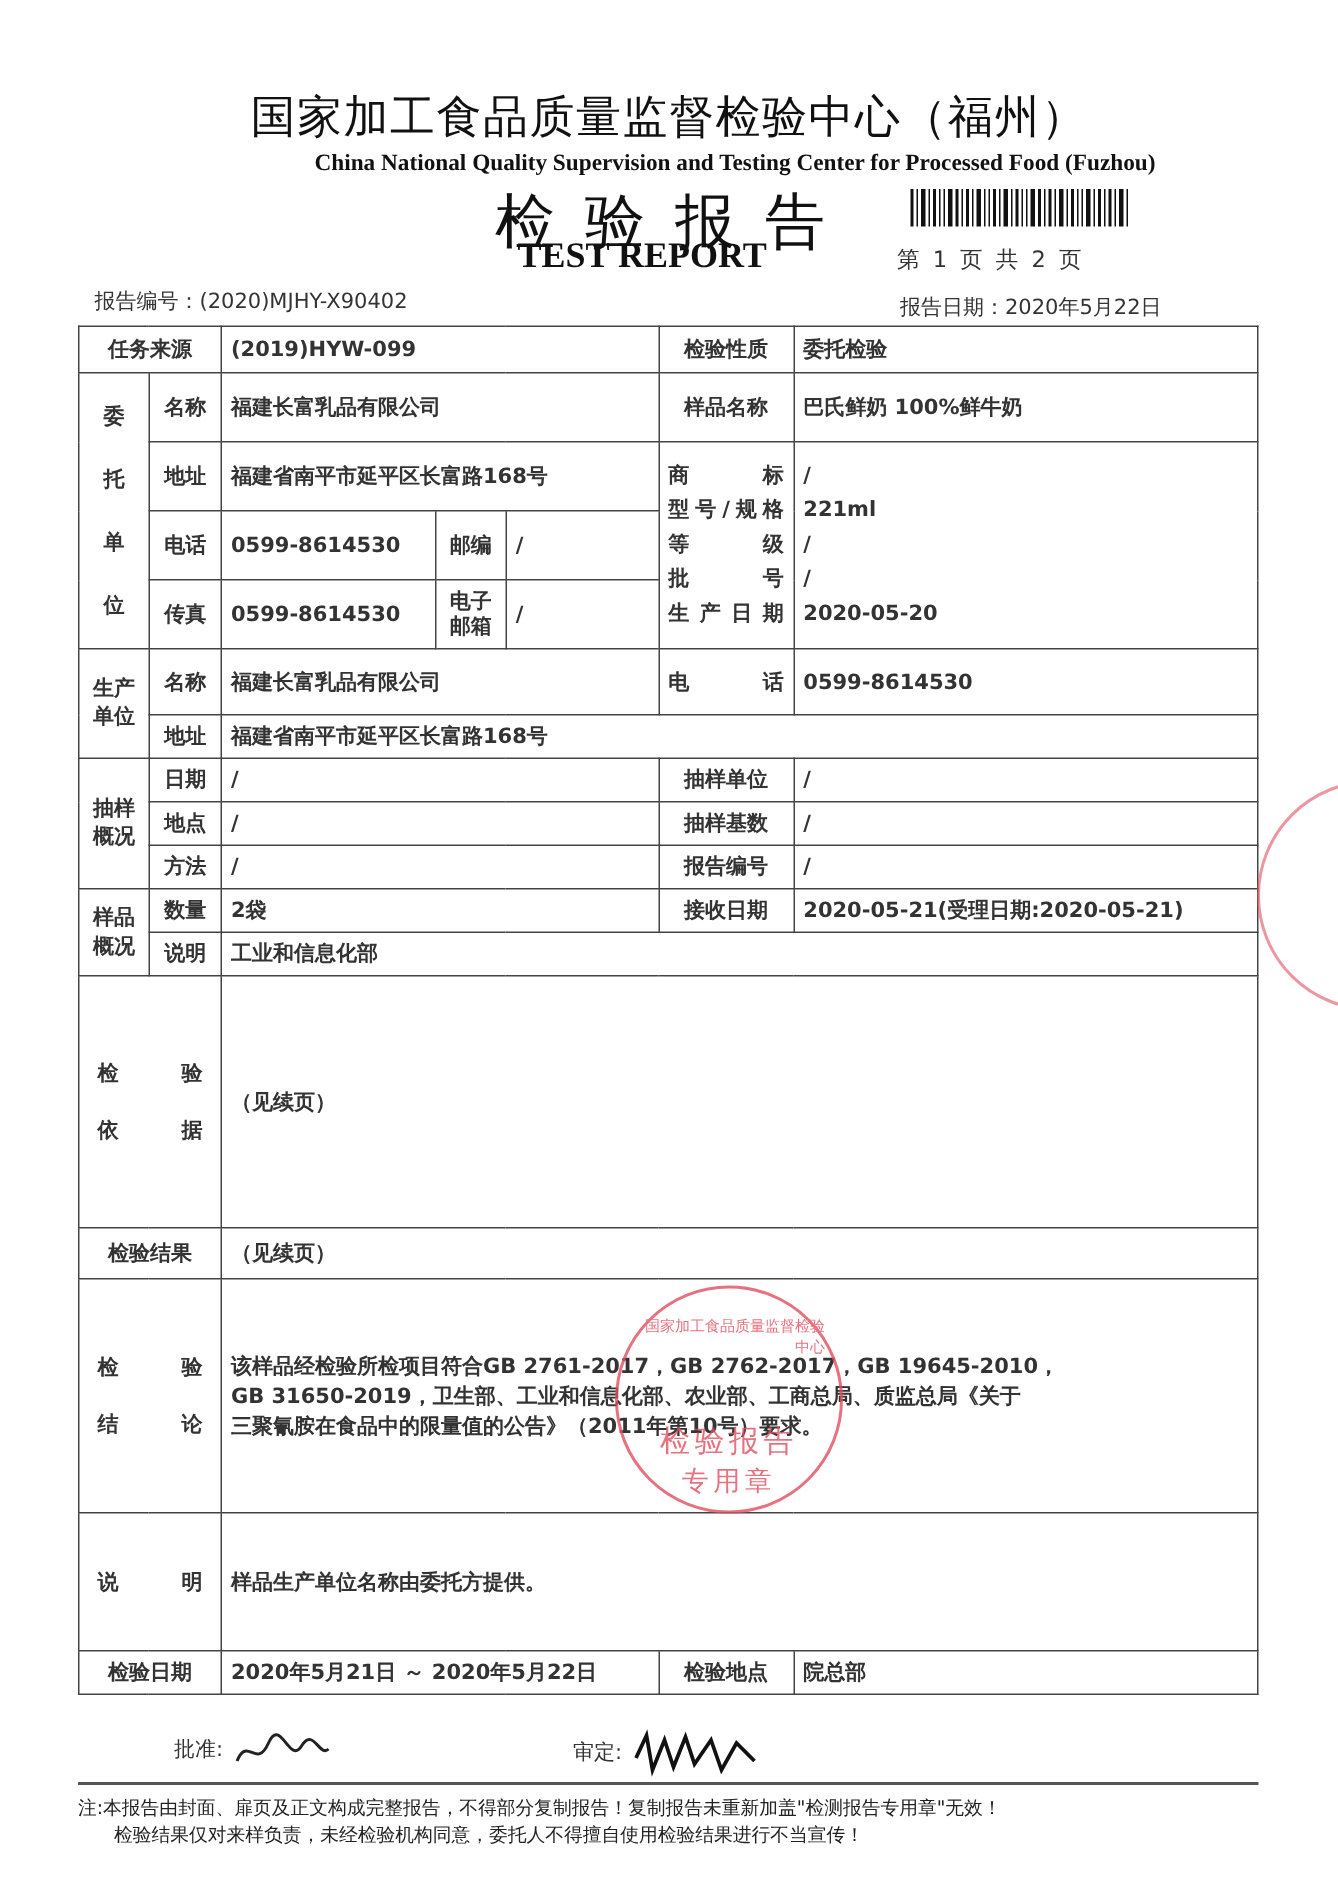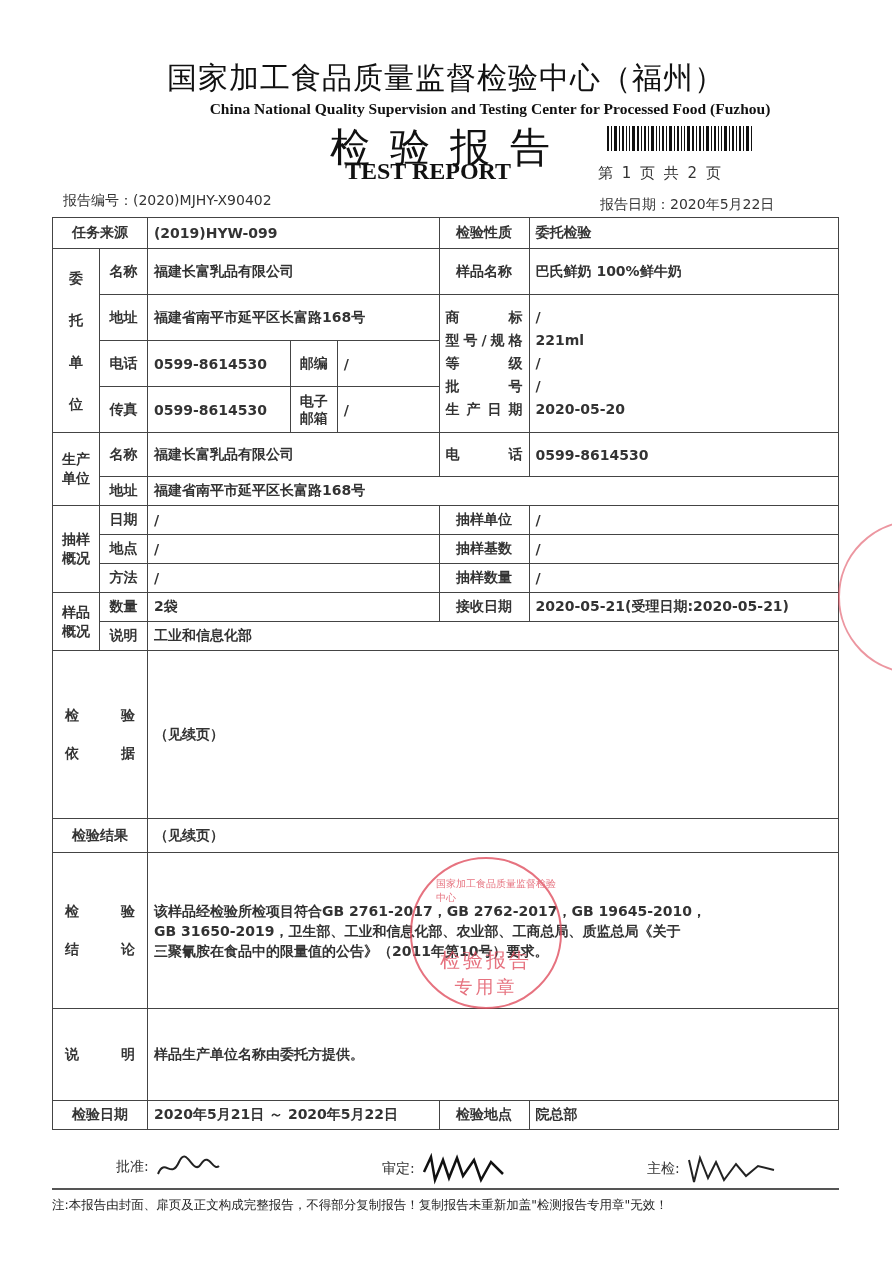--- a/index.html
+++ b/index.html
@@ -179,21 +179,21 @@
   </tr>
   <tr style="height:28px">
     <td class="lbl">地点</td>
     <td colspan="3">/</td>
     <td class="lbl">抽样基数</td>
     <td>/</td>
   </tr>
   <tr style="height:28px">
     <td class="lbl">方法</td>
     <td colspan="3">/</td>
-    <td class="lbl">抽样数量</td>
+    <td class="lbl">报告编号</td>
     <td>/</td>
   </tr>
   <tr style="height:28px">
     <td rowspan="2" class="lbl" style="line-height:19px">
       <div>样品</div>
       <div>概况</div>
     </td>
     <td class="lbl">数量</td>
     <td colspan="3">2袋</td>
     <td class="lbl">接收日期</td>
@@ -249,44 +249,39 @@
   <tr style="height:28px">
     <td colspan="2" class="lbl">检验日期</td>
     <td colspan="3">2020年5月21日 ～ 2020年5月22日</td>
     <td class="lbl">检验地点</td>
     <td>院总部</td>
   </tr>
 </tbody>
   </table>
 
 <div class="abs stamp" style="left:410px;top:857px;width:148px;height:148px;opacity:0.8;">
-  <div style="position:absolute;left:24px;top:18px;width:128px;text-align:left;font-size:10px;">国家加工食品质量监督检验中心</div>
+  <div style="position:absolute;left:10px;top:18px;width:128px;text-align:right;font-size:10px;">国家加工食品质量监督检验中心</div>
   <div style="position:absolute;left:0;top:88px;width:148px;text-align:center;font-size:20px;letter-spacing:3px;">检验报告</div>
   <div style="position:absolute;left:0;top:116px;width:148px;text-align:center;font-size:18px;letter-spacing:3px;">专用章</div>
 </div>
 
 <div class="abs stamp" style="left:838px;top:520px;width:150px;height:150px;opacity:0.6;"></div>
 
 <div class="abs sig-row">
   <div class="sig" style="left:64px">
     <span>批准:</span>
     <svg width="70" height="30">
         <path d="M5 22 C12 5, 18 28, 26 10 S 40 25, 48 12 S 60 20, 66 14" stroke="#222" stroke-width="2" fill="none"></path>
       </svg>
   </div>
   <div class="sig" style="left:330px">
     <span>审定:</span>
     <svg width="90" height="34">
         <path d="M5 20 L12 5 L16 28 L24 8 L30 26 L38 6 L44 24 L55 8 L62 28 L72 10 L84 22" stroke="#111" stroke-width="2.5" fill="none"></path>
       </svg>
   </div>
-  <div class="sig" style="left:595px">
-    <span>主检:</span>
-    <svg width="100" height="34">
-        <path d="M5 8 L10 30 L16 6 L24 26 L32 10 L40 28 L52 12 L62 24 L74 14 L90 18" stroke="#222" stroke-width="2" fill="none"></path>
-      </svg>
-  </div>
 </div>
 <div class="abs footer-line"></div>
 
 <div class="abs note">
   <div>注:本报告由封面、扉页及正文构成完整报告，不得部分复制报告！复制报告未重新加盖"检测报告专用章"无效！</div>
+  <div style="padding-left:24px">检验结果仅对来样负责，未经检验机构同意，委托人不得擅自使用检验结果进行不当宣传！</div>
 </div>
 
 </body></html>

